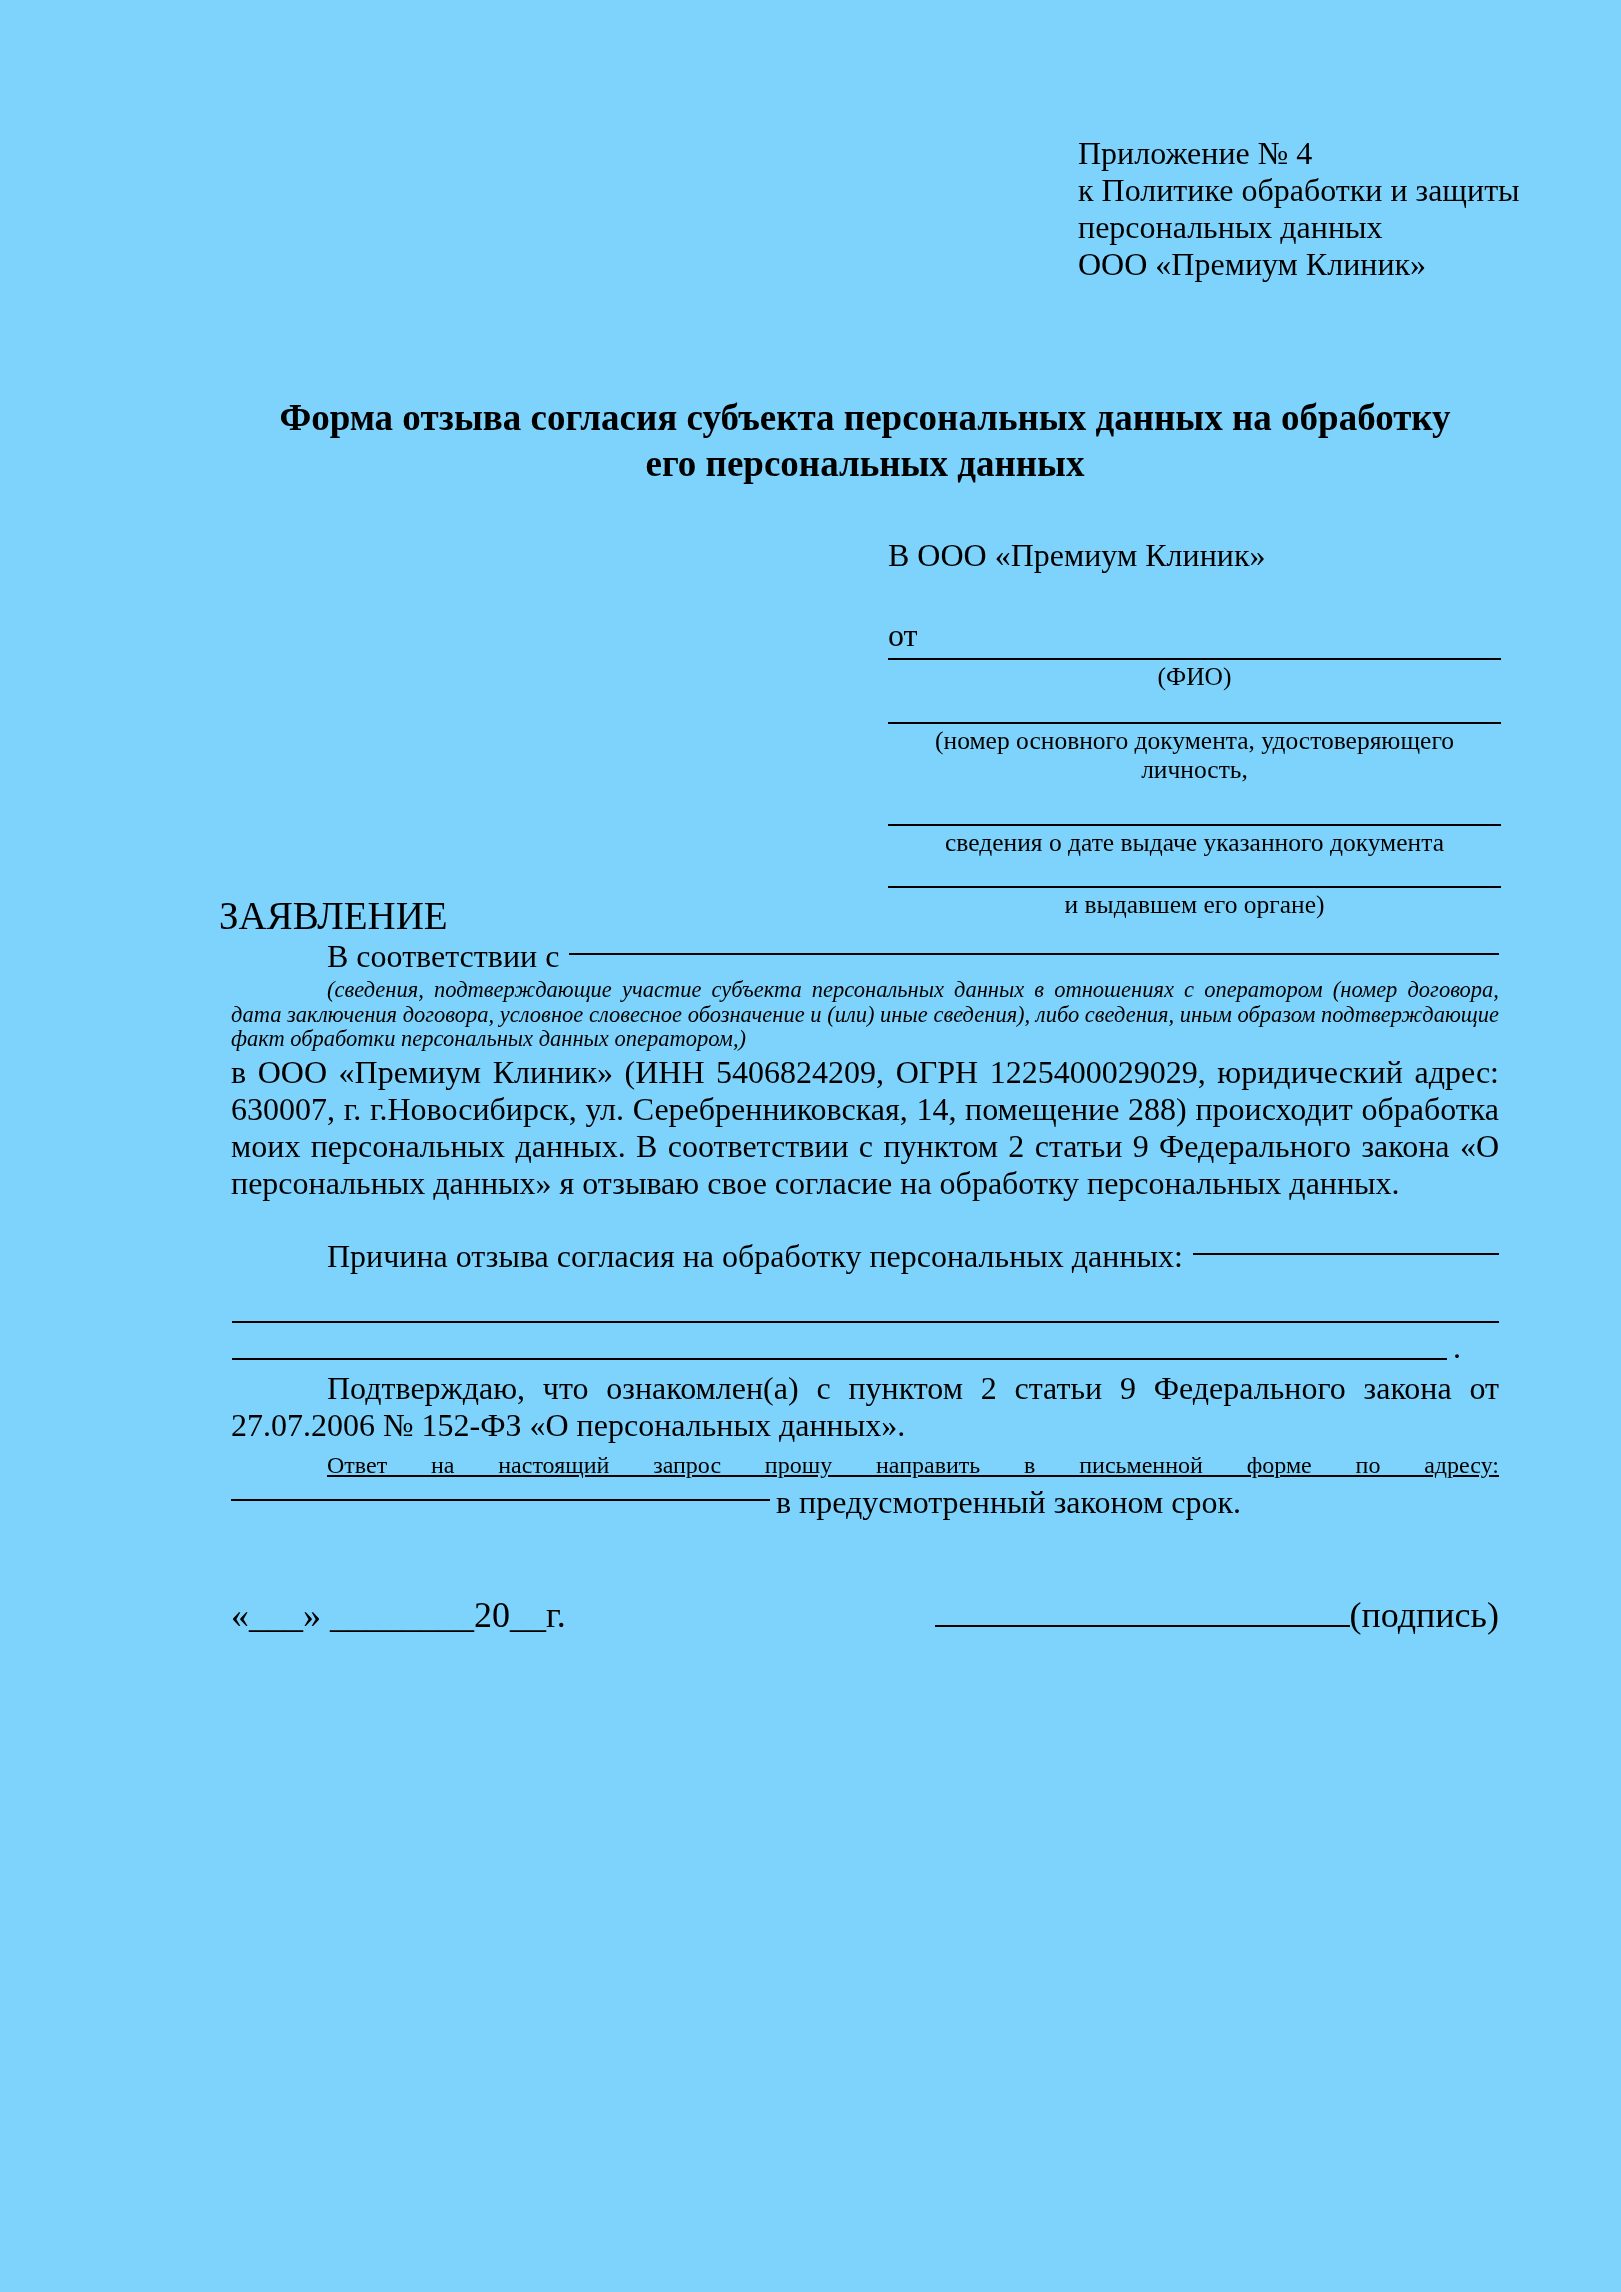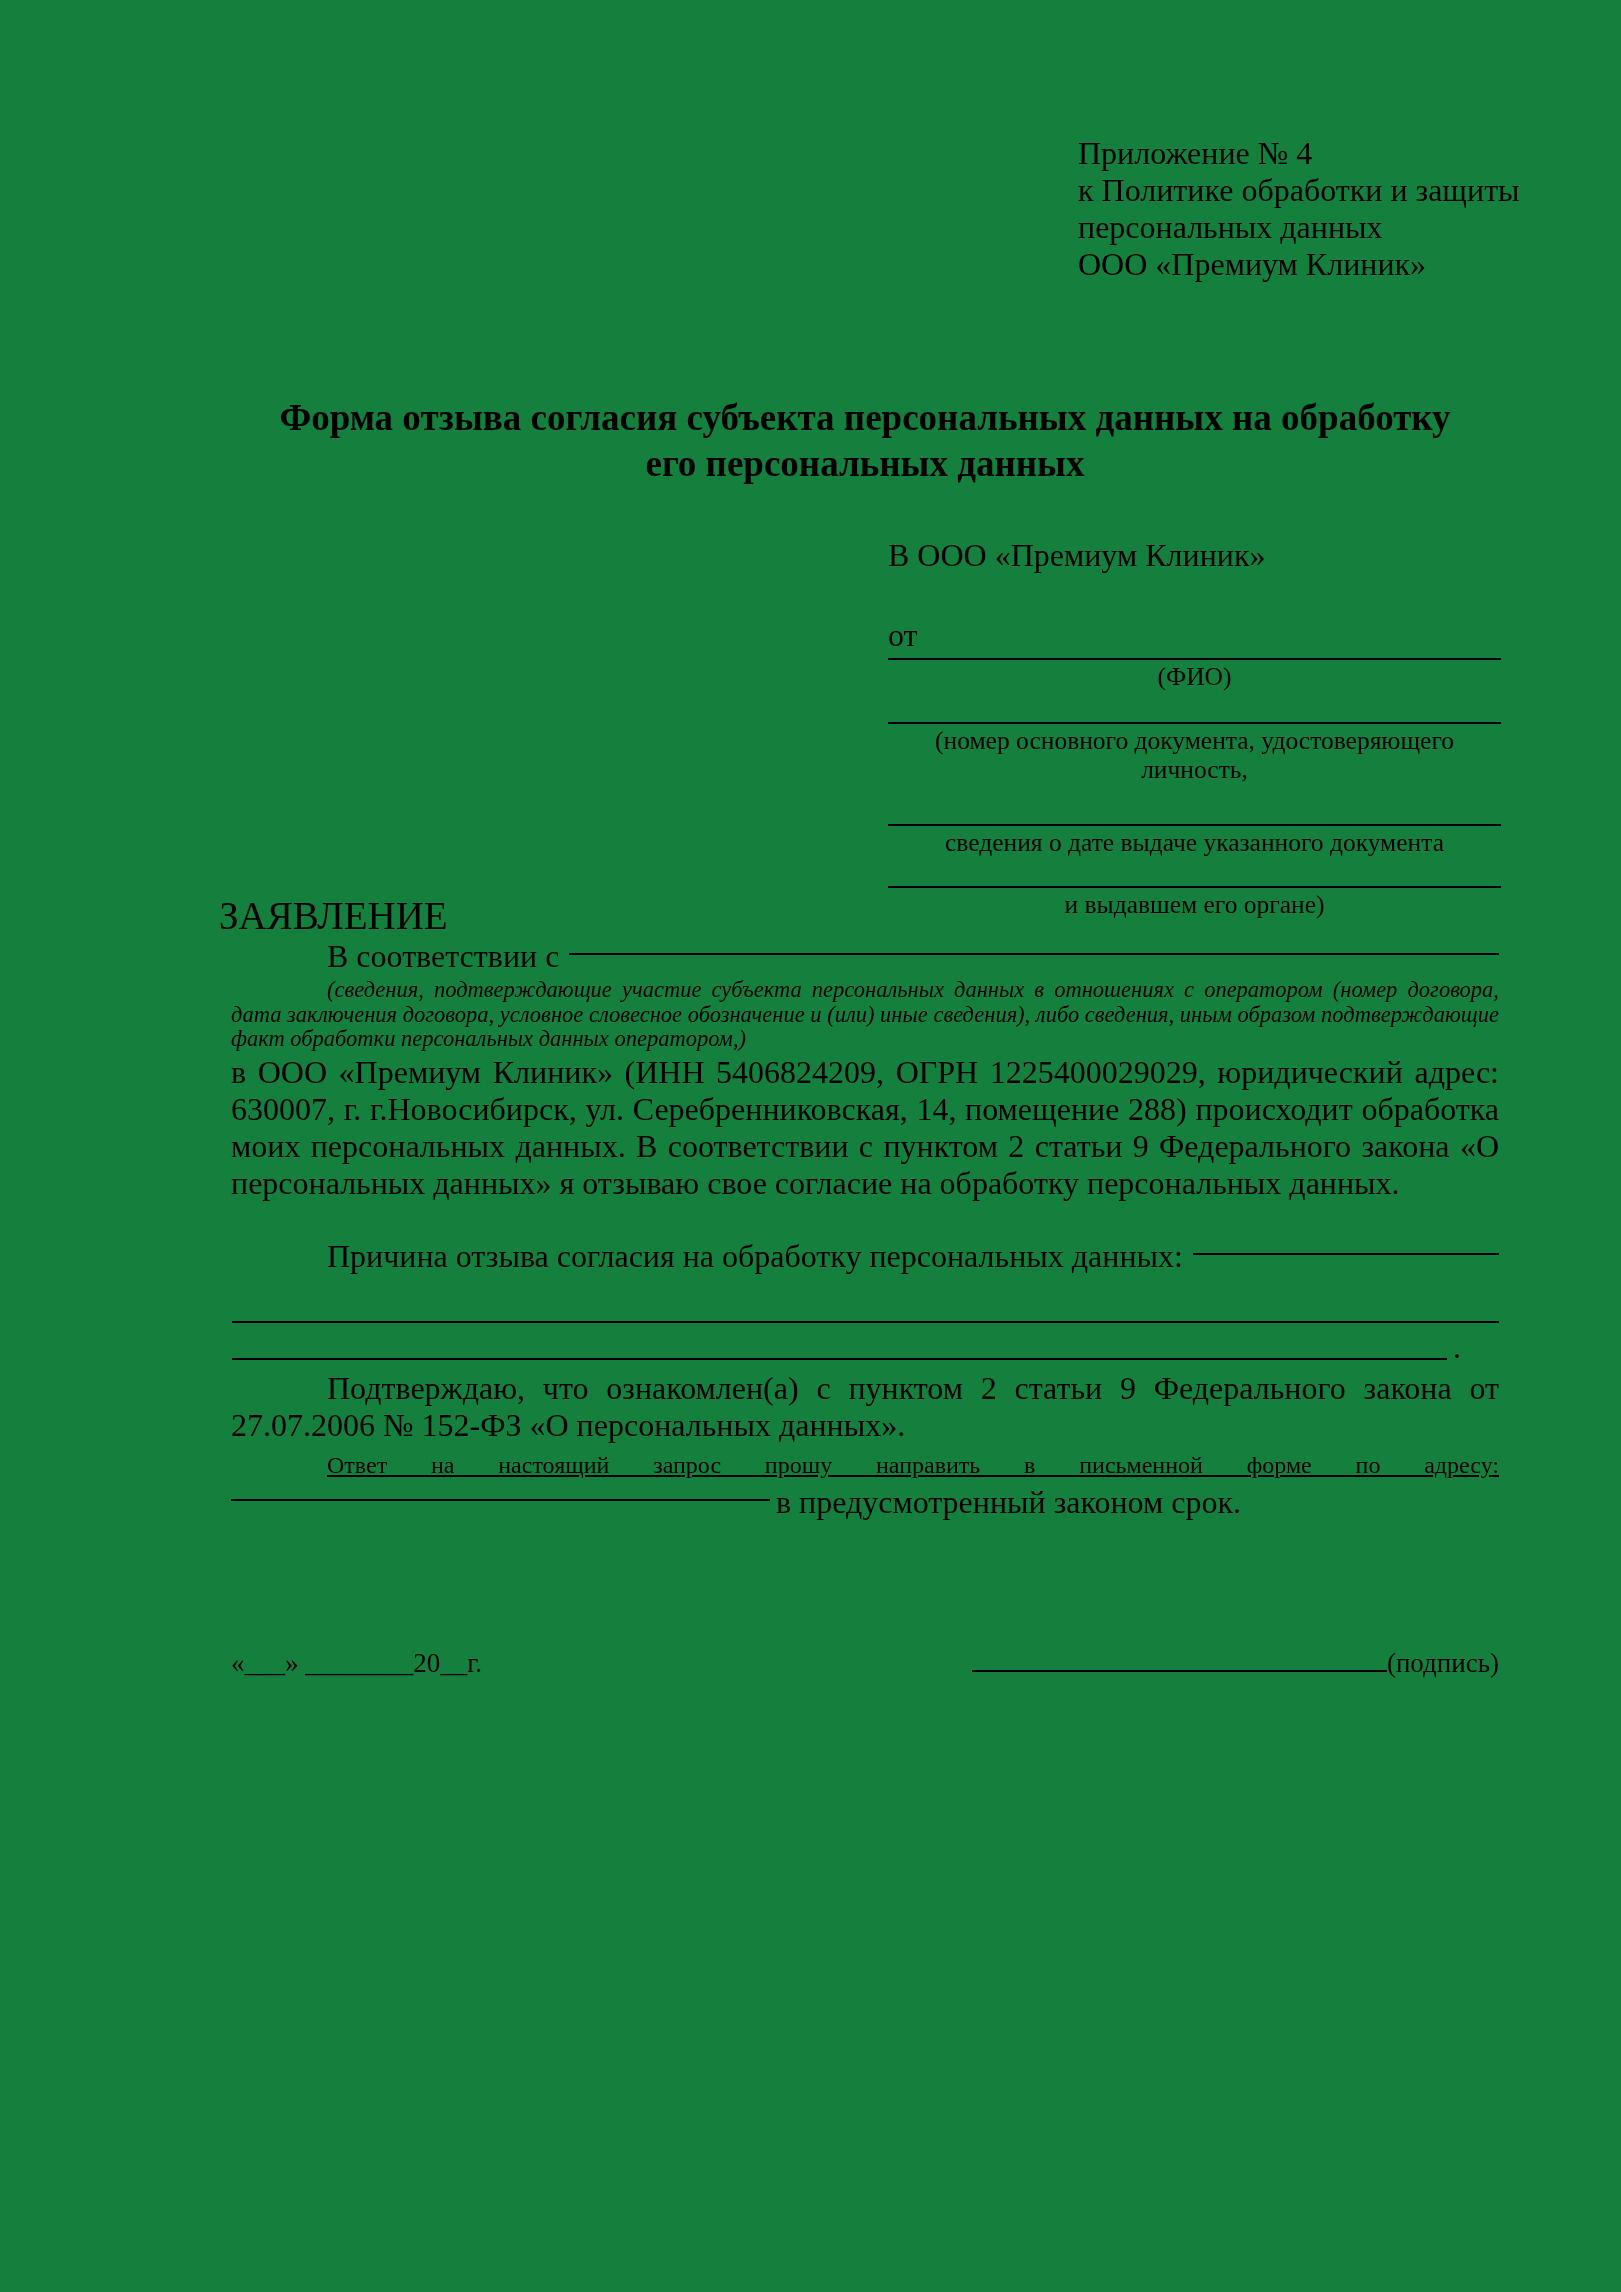--- a/index.html
+++ b/index.html
@@ -1,20 +1,20 @@
 <!DOCTYPE html>
 <html><head>
 <meta charset="utf-8">
 <style>
   html, body { margin:0; padding:0; background:#ffffff; }
   .page {
     position: relative;
     width: 1621px;
     height: 2293px;
-    background: #15803d;
+    background: #7dd3fc;
     color: #000000;
     font-family: "Liberation Serif", "DejaVu Serif", serif;
     overflow: hidden;
   }
 
   
   .header-note {
     position: absolute;
     left: 1078px; top: 135px;
     font-size: 32px; line-height: 37px;
@@ -108,24 +108,23 @@
   }
   .addr-fill {
     flex: 0 0 539px;
     border-bottom: 2.9px solid #000;
     margin-bottom: 4.9px; margin-right: 5.9px;
   }
 
   .footer-row {
     position: absolute;
     left: 231px; top: 1596px; width: 1268px;
-    font-size: 27px; line-height: 39px;
+    font-size: 36px; line-height: 39px;
     display: flex; justify-content: space-between;
     align-items: flex-end;
-    margin-top: 48px;
   }
   .sig-group { white-space: nowrap; }
   .sig-line {
     display: inline-block;
     width: 415px; height: 0;
     border-bottom: 2.9px solid #000;
   }
 </style>
 </head>
 <body>

